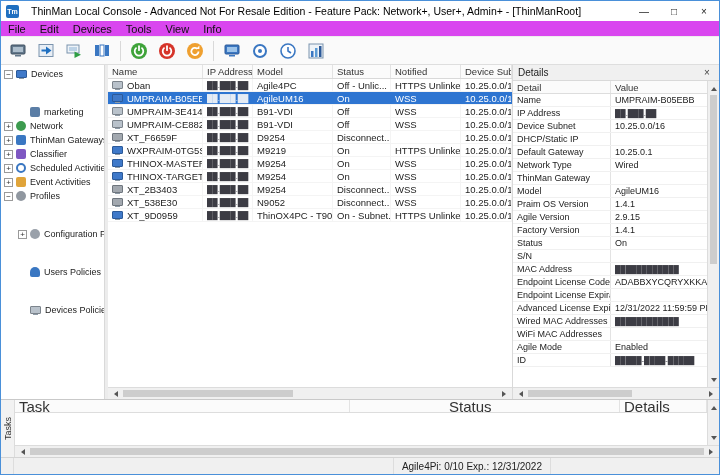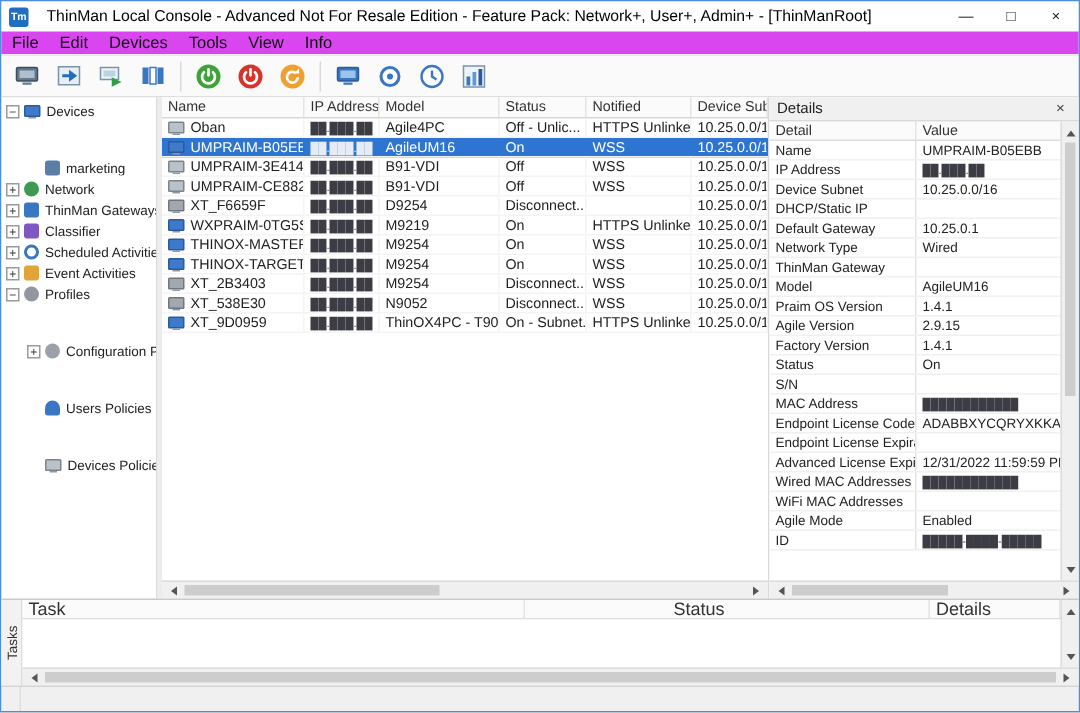--- a/index.html
+++ b/index.html
@@ -96,21 +96,21 @@
   .dl{width:98px;flex:none;padding:0 4px;border-right:1px solid #e3e3e3;overflow:hidden;white-space:nowrap;display:flex;align-items:center;}
   .dv{flex:1;min-width:0;padding:0 4px;overflow:hidden;white-space:nowrap;display:flex;align-items:center;}
 
   
   .taskpanel{height:58px;flex:none;display:flex;border-top:1px solid #c9c9c9;background:#fff;}
   .ttab{width:14px;flex:none;background:#f2f2f2;border-right:1px solid #dcdcdc;display:flex;align-items:center;justify-content:center;}
   .ttab span{writing-mode:vertical-rl;transform:rotate(180deg);font-size:9px;color:#333;}
   .tmain{flex:1;display:flex;flex-direction:column;min-width:0;}
   .tkwrap{flex:1;display:flex;min-height:0;}
   .tkleft{flex:1;display:flex;flex-direction:column;min-width:0;}
-  .tkhead{height:13px;flex:none;display:flex;background:#fbfbfb;border-bottom:1px solid #ddd;font-size:12px;color:#333;}
+  .tkhead{height:13px;flex:none;display:flex;background:#fbfbfb;border-bottom:1px solid #ddd;font-size:15px;color:#333;}
   .tkh{padding:0 4px;border-right:1px solid #e3e3e3;display:flex;align-items:center;overflow:hidden;white-space:nowrap;}
   .tk-task{width:335px;flex:none;}
   .tk-time{width:95px;flex:none;margin-top:24px;}
   .tk-status{width:175px;flex:none;}
   .tk-details{flex:1;min-width:0;}
   .tkbody{flex:1;background:#fff;}
 
   
   .statusbar{height:17px;flex:none;background:#f0f0f0;border-top:1px solid #d4d4d4;display:flex;align-items:center;font-size:10px;color:#222;}
   .sbseg1{width:13px;height:100%;border-right:1px solid #ddd;flex:none;}
@@ -587,16 +587,17 @@
         <span class="sar">
             <span class="arr-r"></span>
           </span>
       </div>
     </div>
   </div>
 
   <div class="statusbar">
     <span class="sbseg1"></span>
     <span class="sbfill"></span>
+    <span class="sbtext">Agile4Pi: 0/10 Exp.: 12/31/2022</span>
     <span class="sbright"></span>
   </div>
 
 </div>
 
 </body></html>

